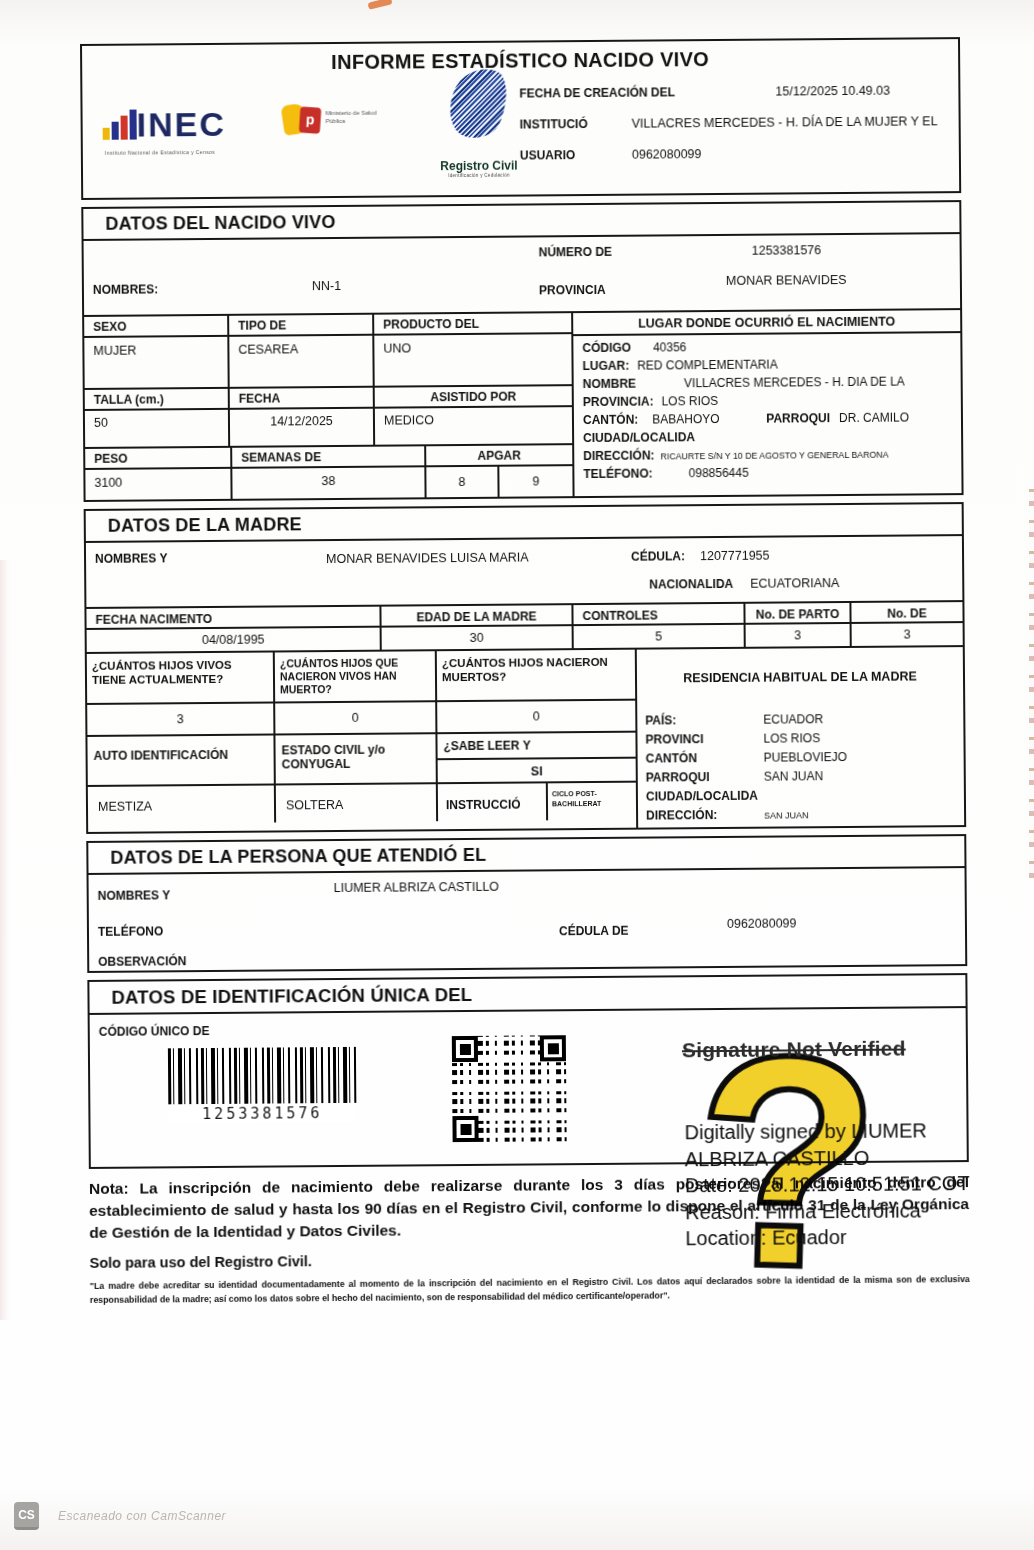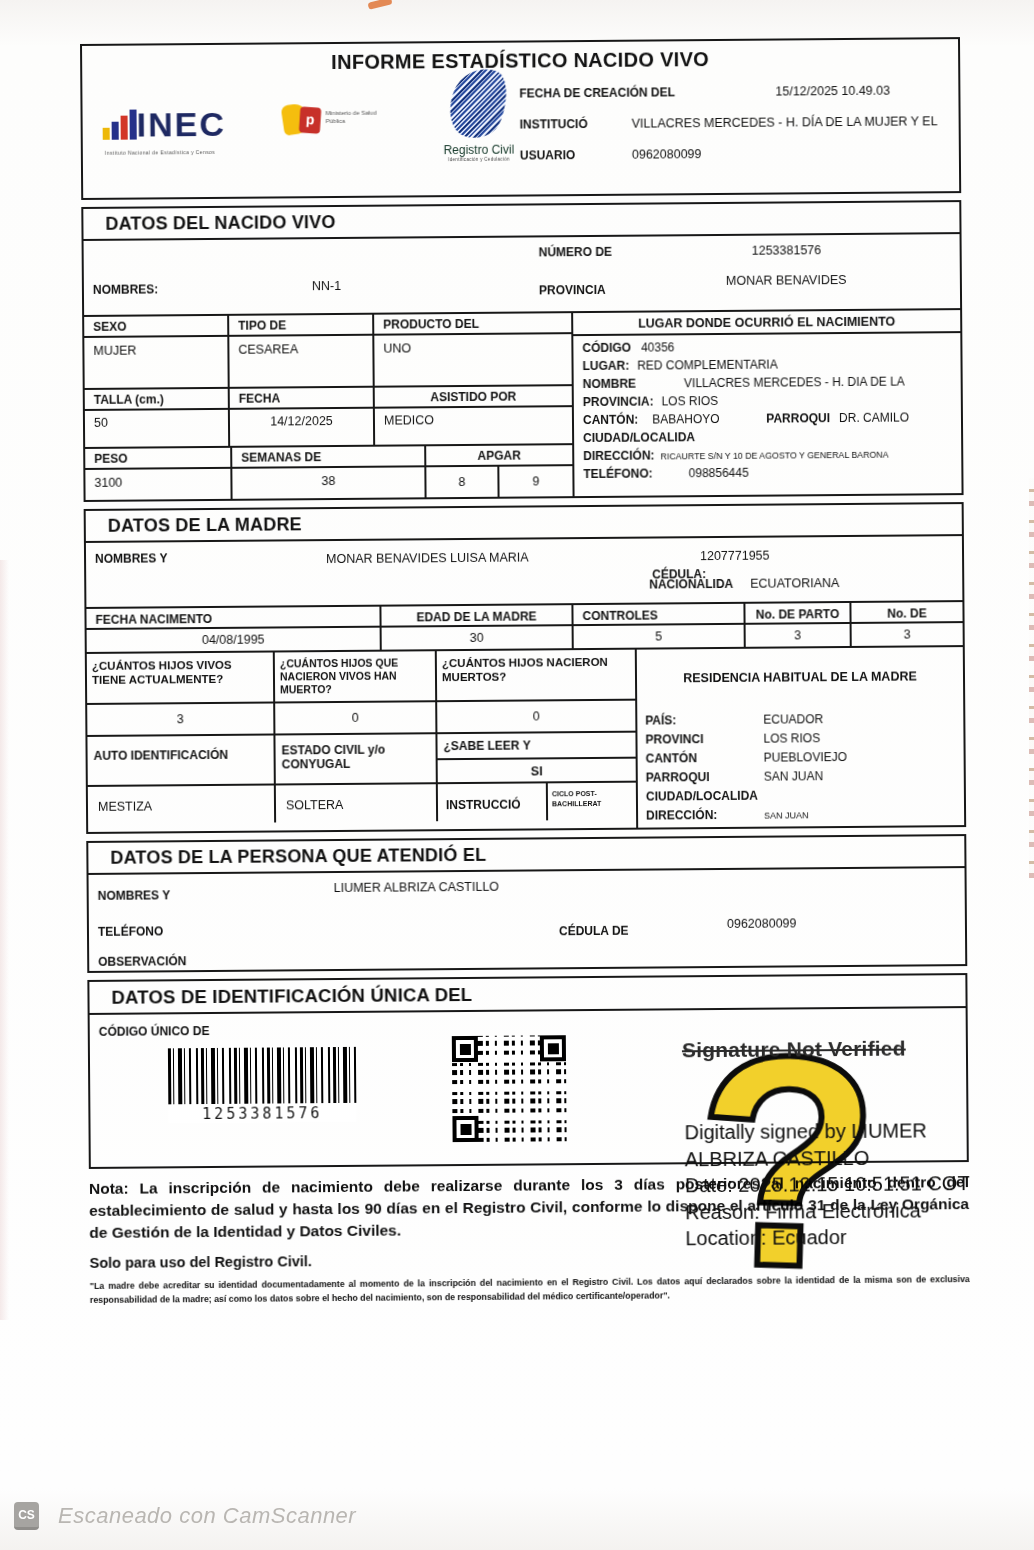--- a/index.html
+++ b/index.html
@@ -29,21 +29,21 @@
   .inec-tag{position:absolute;left:22px;top:66px;font-size:5px;color:#555;width:170px;letter-spacing:.4px;}
   .msp{position:absolute;left:200px;top:22px;display:flex;align-items:flex-start;}
   .msp-y{width:24px;height:30px;background:#f0bc12;border-radius:7px 11px 10px 5px;transform:rotate(-8deg);}
   .msp-r{width:21px;height:26px;background:#c4332c;border-radius:4px;margin-left:-7px;margin-top:3px;color:#fff;
          font-weight:bold;font-size:14px;text-align:center;line-height:24px;transform:rotate(4deg);}
   .msp-txt{font-size:6px;color:#5a5a5a;width:62px;line-height:1.3;margin-left:5px;margin-top:6px;}
   .rc{position:absolute;left:336px;top:-14px;width:120px;text-align:center;}
   .rc-mark{width:54px;height:72px;margin:0 auto;transform:rotate(20deg);
     background:repeating-linear-gradient(115deg,#2b4d9e 0 2px,#e9eefb 2px 4px,#16337c 4px 6px,#dfe7f8 6px 7px);
     border-radius:62% 38% 55% 45%/48% 62% 38% 52%;}
-  .rc-name{font-size:12px;font-weight:normal;color:#173a2b;margin-top:4px;}
+  .rc-name{font-size:12px;font-weight:bold;color:#173a2b;margin-top:20px;}
   .rc-tag{font-size:4.5px;color:#444;letter-spacing:.3px;}
   .hinfo{position:absolute;left:437px;top:44px;width:436px;font-size:12px;}
   .hrow{display:flex;margin-bottom:17px;align-items:baseline;}
   .hrow .l1{font-weight:bold;width:250px;}
   .hrow .l2{font-weight:bold;width:112px;}
   
   .section-bar{border-bottom:2.5px solid #1b1b1b;padding:5px 0 4px 22px;font-size:18px;font-weight:bold;letter-spacing:.2px;}
   
   .nacido-head{position:relative;height:74px;border-bottom:2.5px solid #1b1b1b;}
   .nacido-grid{display:flex;}
@@ -112,21 +112,21 @@
   .solo{font-size:14.5px;font-weight:bold;margin-top:11px;}
   .smallprint{font-size:8.8px;font-weight:bold;margin-top:9px;line-height:1.55;text-align:justify;}
   
   .edge-right{position:absolute;right:0;top:478px;width:5px;height:400px;
     background:repeating-linear-gradient(0deg,rgba(186,122,112,.5) 0 5px,rgba(235,215,205,.12) 5px 14px,rgba(158,106,58,.45) 14px 17px,rgba(243,233,228,.08) 17px 31px);}
   .edge-left{position:absolute;left:0;top:560px;width:9px;height:760px;background:linear-gradient(90deg,rgba(210,160,160,.22),rgba(210,160,160,0));}
   .top-mark{position:absolute;left:368px;top:0;width:24px;height:7px;background:#df6e2d;opacity:.8;border-radius:3px;transform:rotate(-14deg);}
   .cam{position:absolute;left:14px;top:1502px;display:flex;align-items:center;gap:19px;}
   .cam-icon{width:25px;height:25px;background:#a6a4a1;border-radius:4px;border-bottom:3px solid #8f8d8a;color:#fff;
             font-weight:bold;font-size:12px;display:flex;align-items:center;justify-content:center;}
-  .cam-text{color:#b9b6b2;font-size:22px;font-style:italic;letter-spacing:.5px;}
+  .cam-text{color:#b9b6b2;font-size:12px;font-style:italic;letter-spacing:.5px;}
 </style>
 </head>
 <body>
 
 <div class="top-mark"></div>
 <div class="edge-left"></div>
 <div class="edge-right"></div>
 
 <div class="doc">
 
@@ -212,21 +212,21 @@
           <span class="ltc val" style="width:194px;text-align:center;padding:6px 0 0;">38</span>
           <span class="ltc val" style="width:73px;text-align:center;padding:8px 0 0;">8</span>
           <span class="ltc val nb" style="flex:1;text-align:center;padding:8px 0 0;">9</span>
         </div>
       </div>
       <div class="lugar">
         <div class="lugar-title">LUGAR DONDE OCURRIÓ EL NACIMIENTO</div>
         <div class="lugar-body">
           <div class="lrow">
               <span class="lb">CÓDIGO</span>
-              <span style="margin-left:10px;">40356</span>
+              <span style="margin-left:22px;">40356</span>
             </div>
           <div class="lrow">
               <span class="lb">LUGAR:</span>
               <span style="margin-left:8px;">RED COMPLEMENTARIA</span>
             </div>
           <div class="lrow">
               <span class="lb">NOMBRE</span>
               <span style="margin-left:48px;">VILLACRES MERCEDES - H. DIA DE LA</span>
             </div>
           <div class="lrow">
@@ -253,21 +253,21 @@
         </div>
       </div>
     </div>
   </div>
 
   <div class="box mt">
     <div class="section-bar">DATOS DE LA MADRE</div>
     <div class="madre-head">
       <span class="abs lbl" style="left:9px;top:9px;">NOMBRES Y</span>
       <span class="abs val" style="left:240px;top:11px;">MONAR BENAVIDES LUISA MARIA</span>
-      <span class="abs lbl" style="left:545px;top:29px;margin-left:21px;">CÉDULA:</span>
+      <span class="abs lbl" style="left:545px;top:11px;">CÉDULA:</span>
       <span class="abs val" style="left:614px;top:11px;">1207771955</span>
       <span class="abs lbl" style="left:563px;top:39px;">NACIONALIDA</span>
       <span class="abs val" style="left:664px;top:39px;">ECUATORIANA</span>
     </div>
     <div class="mt1r">
       <span class="mc hcell left" style="width:295px;">FECHA NACIMENTO</span>
       <span class="mc hcell" style="width:192px;">EDAD DE LA MADRE</span>
       <span class="mc hcell left" style="width:172px;">CONTROLES</span>
       <span class="mc hcell" style="width:106px;">No. DE PARTO</span>
       <span class="mc hcell nb" style="flex:1;">No. DE</span>

